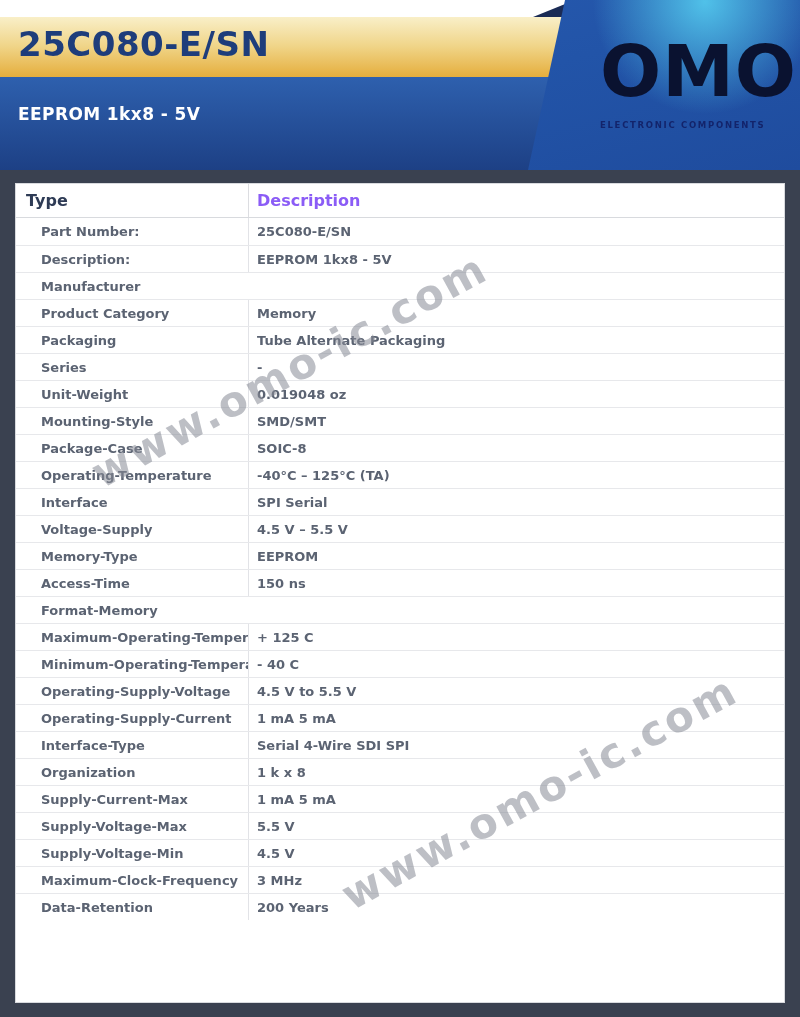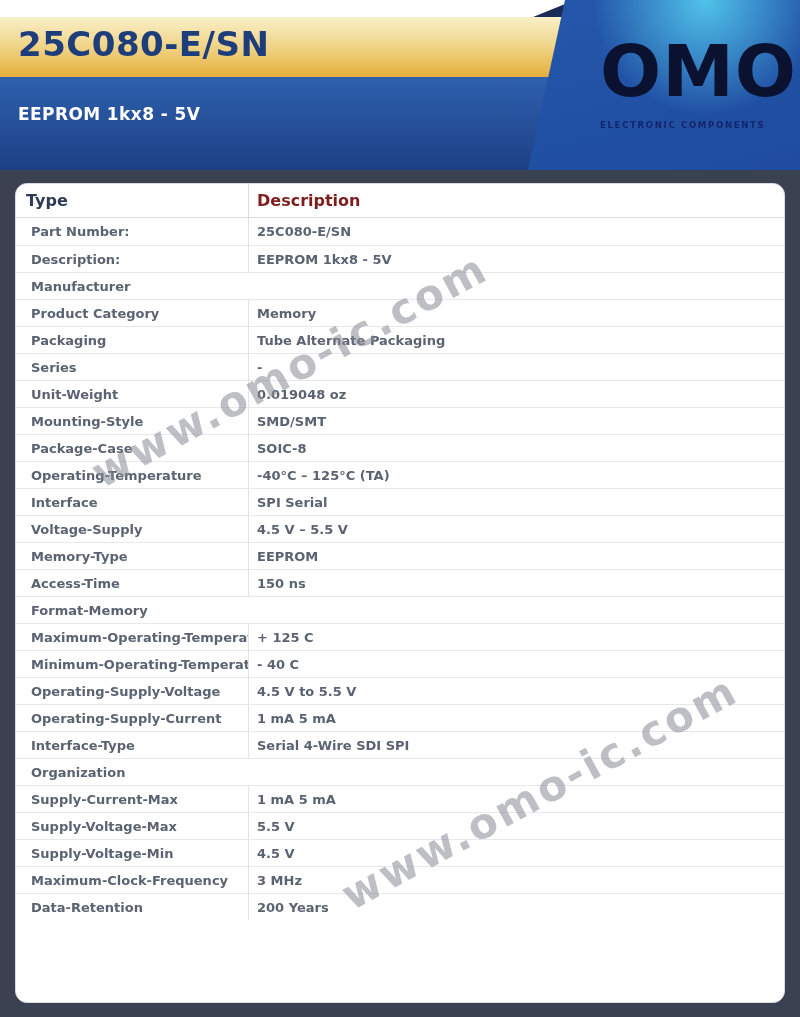--- a/index.html
+++ b/index.html
@@ -51,42 +51,42 @@
   }
   .logo-tagline {
     margin-top:18px;
     font-size:8.5px; font-weight:bold; letter-spacing:1.7px;
     color:#13246b; white-space:nowrap;
   }
 
   
   .card {
     position:absolute; left:15px; top:183px; width:770px; height:820px;
-    background:#ffffff; border:1px solid #d8dade; border-radius:12px;
+    background:#ffffff; border:1px solid #d8dade; border-radius:0;
     box-sizing:border-box; overflow:hidden; z-index:2;
   }
   .thead {
     display:flex; height:34px; box-sizing:border-box;
     border-bottom:1px solid #d8dade; align-items:stretch;
   }
   .th-type {
     width:232px; box-sizing:border-box; padding-left:10px;
     display:flex; align-items:center;
     font-size:16px; font-weight:bold; color:#2e3b55;
   }
   .th-desc {
     flex:1; box-sizing:border-box; padding-left:8px;
     border-left:1px solid #dcdde1;
     display:flex; align-items:center;
-    font-size:16px; font-weight:bold; color:#7f1d1d;
+    font-size:16px; font-weight:bold; color:#8b5cf6;
   }
   .trow { display:flex; height:27px; box-sizing:border-box; align-items:stretch; }
   .trow + .trow { border-top:1px solid #e7e8eb; }
   .cell-type {
-    width:232px; box-sizing:border-box; padding-left:15px;
+    width:232px; box-sizing:border-box; padding-left:25px;
     display:flex; align-items:center;
     font-size:13px; font-weight:bold; color:#5b6372;
     white-space:nowrap; overflow:hidden;
   }
   .cell-desc {
     flex:1; box-sizing:border-box; padding-left:8px;
     border-left:1px solid #e2e3e7;
     display:flex; align-items:center;
     font-size:13px; font-weight:bold; color:#5b6372;
     white-space:nowrap; overflow:hidden;
@@ -224,20 +224,21 @@
     <div class="cell-desc">1 mA 5 mA</div>
   </div>
 
   <div class="trow">
     <div class="cell-type">Interface-Type</div>
     <div class="cell-desc">Serial 4-Wire SDI SPI</div>
   </div>
 
   <div class="trow">
     <div class="cell-type">Organization</div>
+    <div class="cell-desc">1 k x 8</div>
   </div>
 
   <div class="trow">
     <div class="cell-type">Supply-Current-Max</div>
     <div class="cell-desc">1 mA 5 mA</div>
   </div>
 
   <div class="trow">
     <div class="cell-type">Supply-Voltage-Max</div>
     <div class="cell-desc">5.5 V</div>

